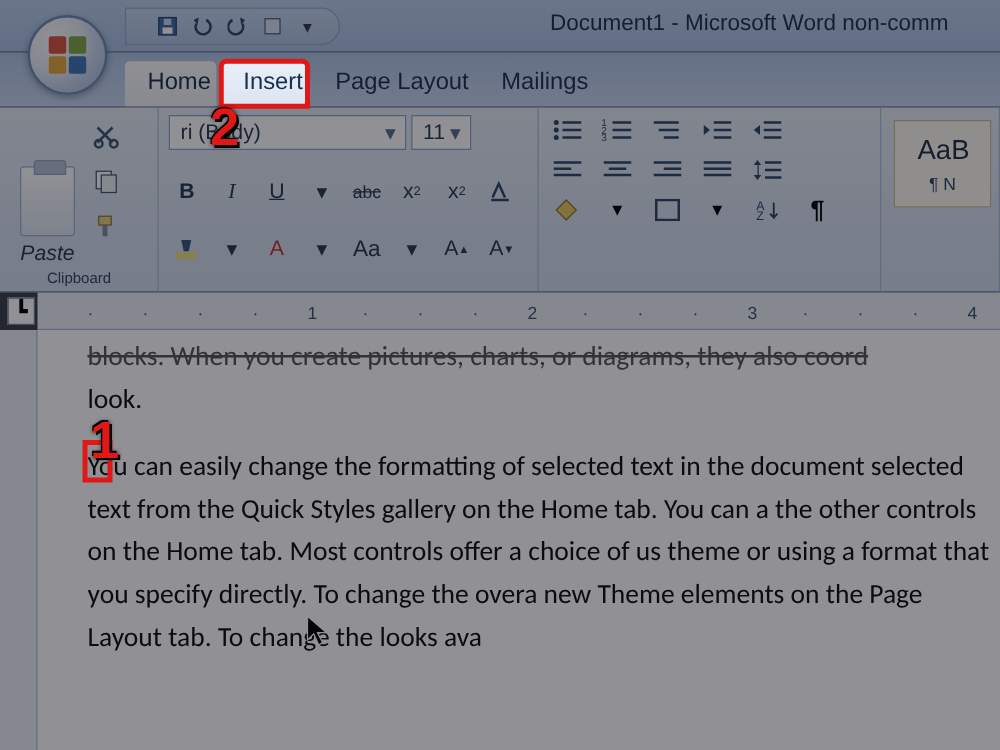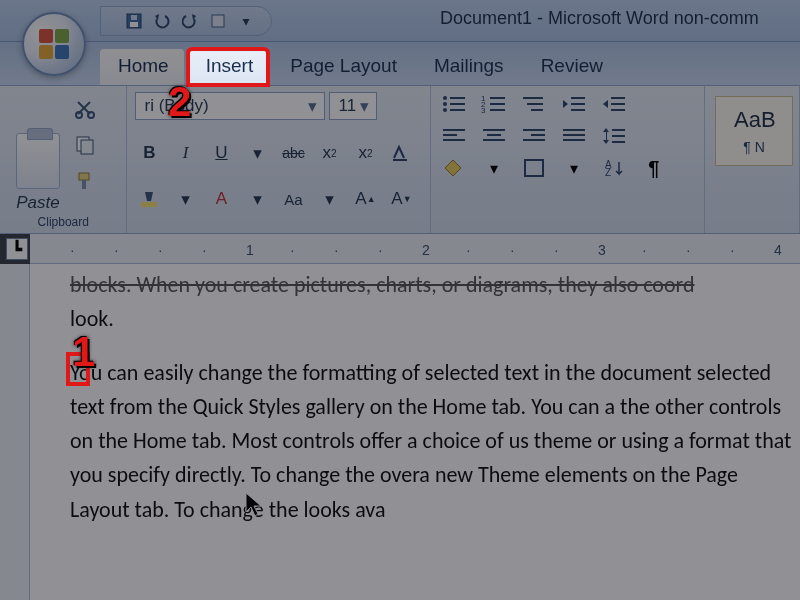--- a/index.html
+++ b/index.html
@@ -63,21 +63,21 @@
   
   .tabs {
     background: linear-gradient(#aec3e2, #c6d6ee);
     height: 44px;
     display:flex; align-items:flex-end;
     padding-left: 100px;
     gap: 4px;
     border-bottom:1px solid #8da8cd;
   }
   .tab {
-    padding: 6px 15px 8px 18px;
+    padding: 6px 4px 8px 18px;
     color:#1a2f4f;
     font-size:19px;
     border-radius: 4px 4px 0 0;
     position:relative;
   }
   .tab.active {
     background: linear-gradient(#fdfdfb,#eef2f6);
   }
   .tab.highlighted {
     outline: 4px solid #e01818;
@@ -235,21 +235,20 @@
     <span class="ic">▾</span>
   </div>
   <div class="title-text">Document1 - Microsoft Word non-comm</div>
 </div>
 
 <div class="tabs">
   <div class="tab active">Home</div>
   <div class="tab highlighted">Insert</div>
   <div class="tab">Page Layout</div>
   <div class="tab">Mailings</div>
-  <div class="tab">Review</div>
 </div>
 
 <div class="ann" style="left:168px; top:78px;">2</div>
 
 <div class="ribbon">
 
   <div class="group clipboard">
     <div class="clip-body">
       <div class="paste-btn">
         <div class="paste-ic"></div>
@@ -318,21 +317,21 @@
             <svg width="20" height="18">
               <rect x="2" y="12" width="16" height="5" fill="#f2e06a"></rect>
               <path d="M6 2 L14 2 L12 11 L8 11 Z" fill="#3a5577"></path>
             </svg>
           </div>
         <div class="btnic">▾</div>
         <div class="btnic">
             <span style="color:#b33">A</span>
           </div>
         <div class="btnic">▾</div>
-        <div class="btnic" style="font-size:15px">Aa</div>
+        <div class="btnic" style="font-size:18px">Aa</div>
         <div class="btnic">▾</div>
         <div class="btnic">A<sup style="font-size:9px">▲</sup></div>
         <div class="btnic">A<sup style="font-size:9px">▼</sup></div>
       </div>
     </div>
     <div class="group-label">Font</div>
   </div>
 
   <div class="group parag">
     <div>

